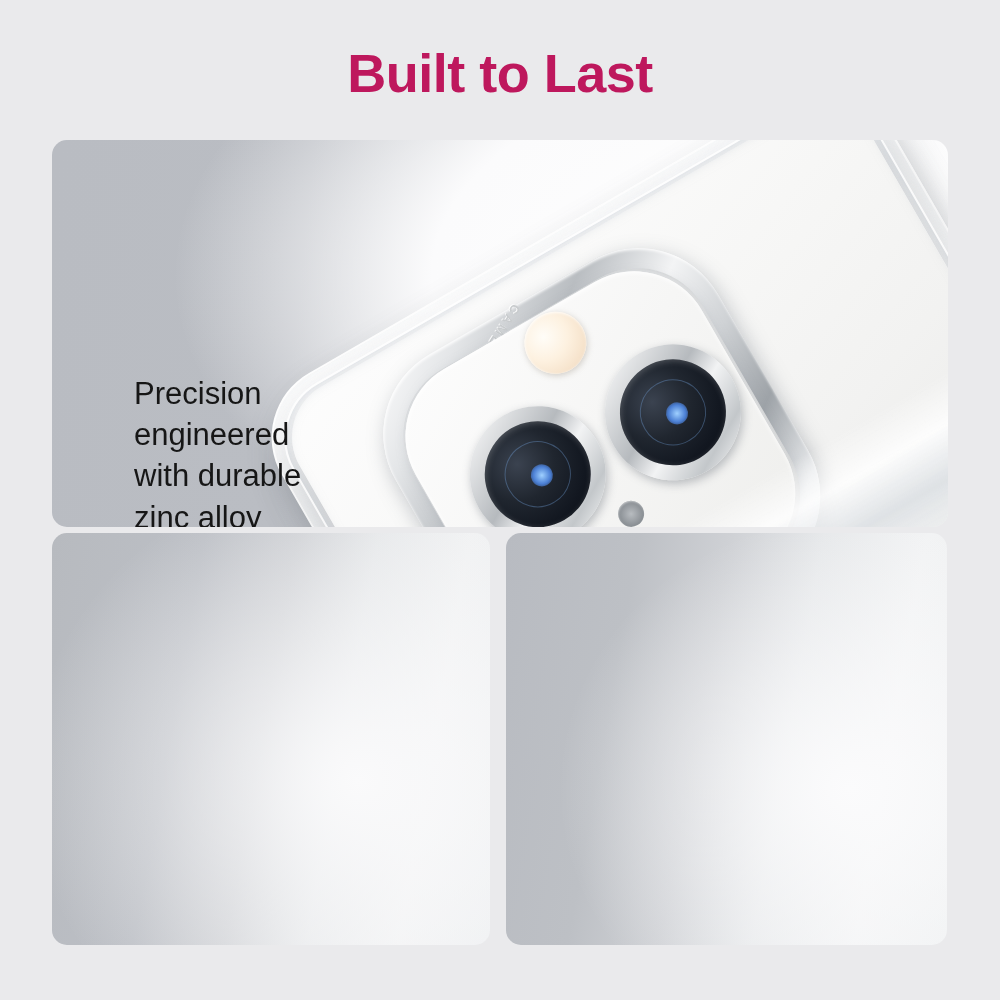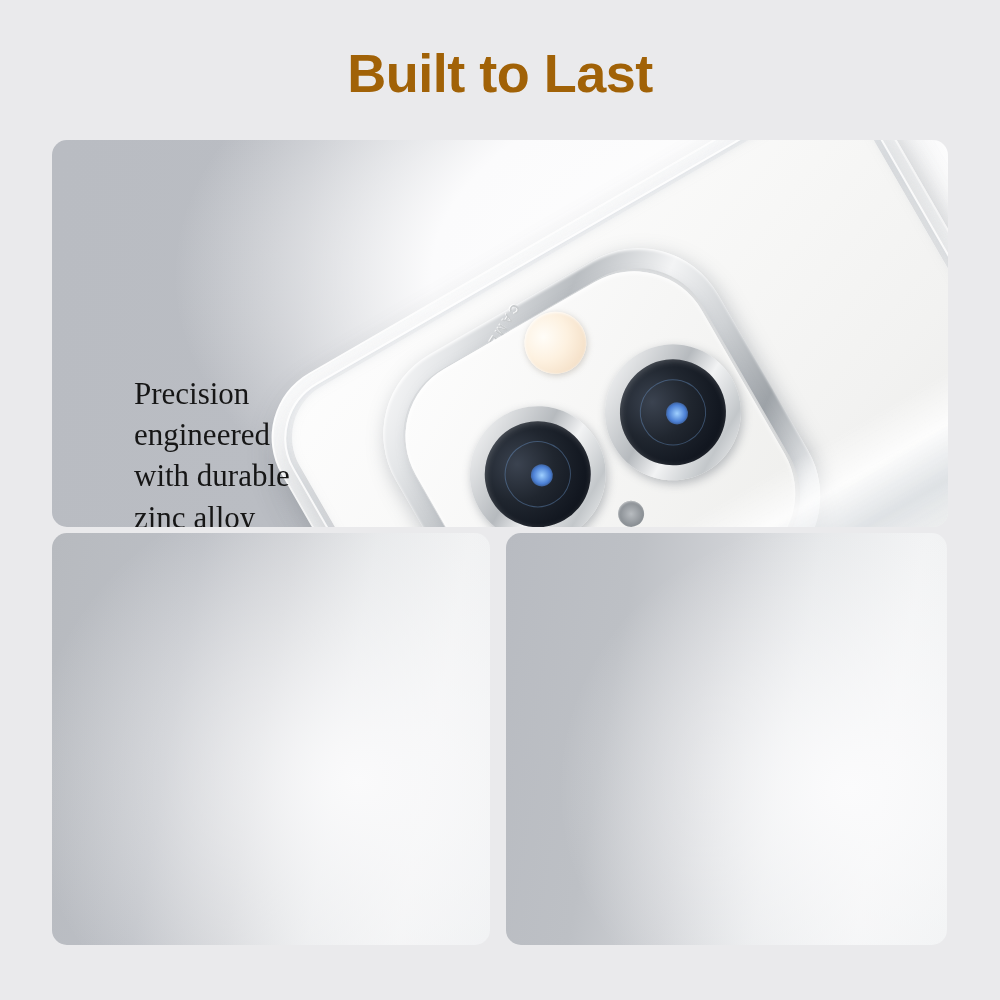--- a/index.html
+++ b/index.html
@@ -11,21 +11,21 @@
     position:relative;
     overflow:hidden;
   }
   .stage{ position:absolute; inset:0; }
 
   
   .title{
     position:absolute; left:0; top:42px; width:1000px;
     text-align:center;
     font-size:54px; font-weight:bold; letter-spacing:-0.5px;
-    color:#a16207;
+    color:#be185d;
   }
 
   
   .panel{
     position:absolute;
     border-radius:15px;
     overflow:hidden;
   }
   .panel-top{
     left:52px; top:140px; width:896px; height:387px;
@@ -45,21 +45,20 @@
       radial-gradient(120% 120% at 78% 62%, #fbfbfc 0%, rgba(251,251,252,0) 55%),
       linear-gradient(100deg, #b8bbc1 0%, #bdc0c5 26%, #cfd1d5 44%, #e6e8ea 62%, #f2f3f4 82%, #eef0f1 100%);
   }
 
   .caption{
     position:absolute;
     color:#161616;
     font-weight:400;
     white-space:pre-line;
     z-index:6;
-    font-family:Liberation Serif, serif;
   }
   .cap-1{ left:82px; top:233px; font-size:31px; line-height:1.33; }
 
   
   .ph1{
     position:absolute; left:318px; top:118px; width:700px; height:440px;
     transform:rotate(-30deg); transform-origin:35% 60%;
   }
   .ph1-body{
     position:absolute; left:0; top:0; width:660px; height:430px;

